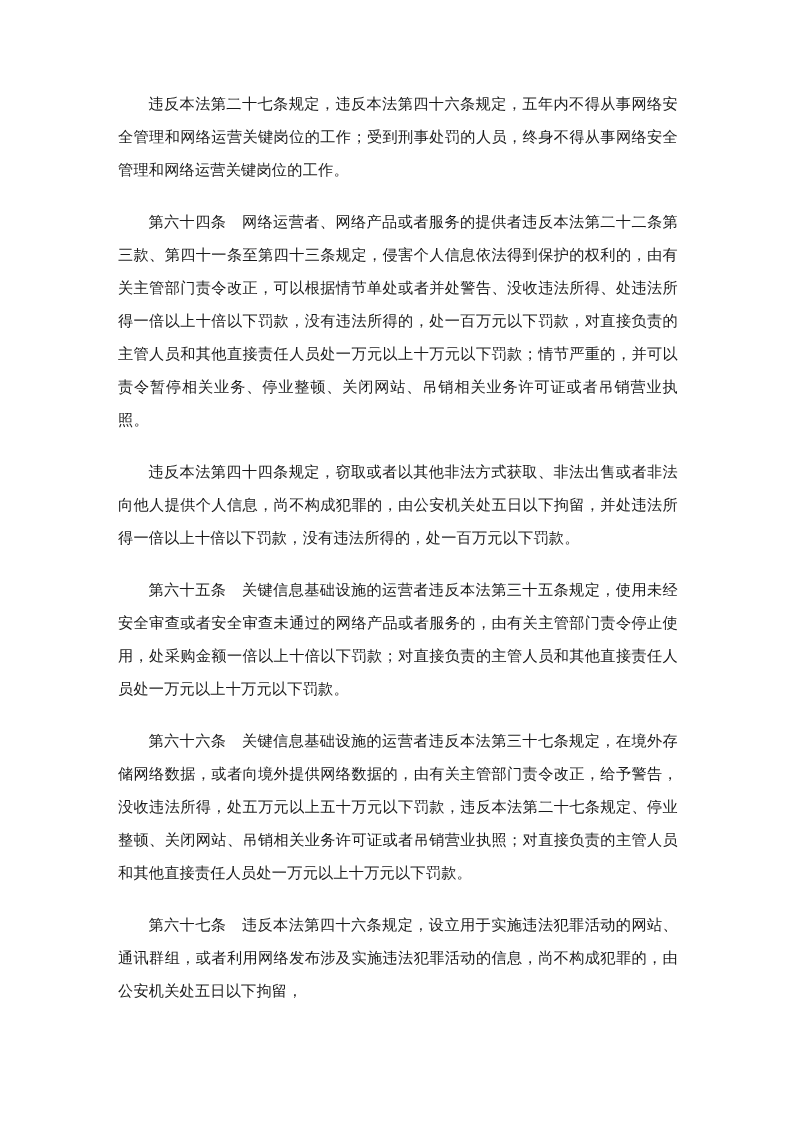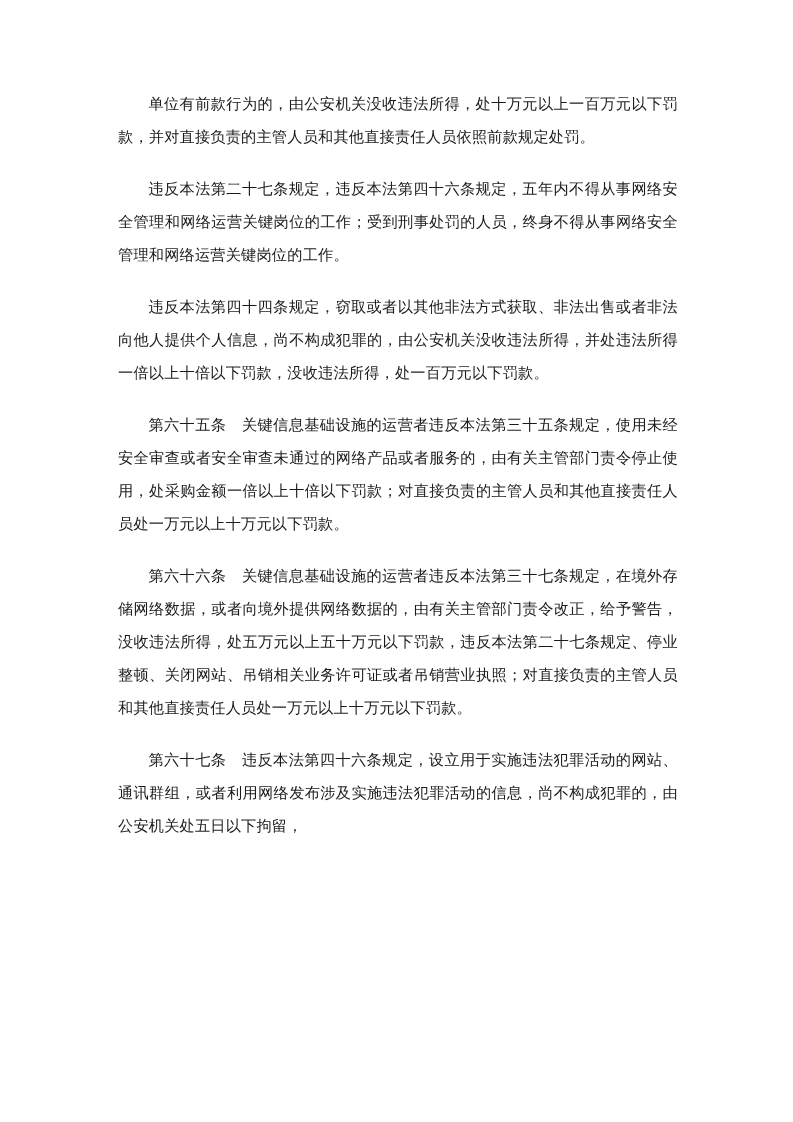--- a/index.html
+++ b/index.html
@@ -38,20 +38,20 @@
   }
   .para:last-child {
     margin-bottom: 0;
   }
 </style>
 </head>
 <body>
 
 <div class="page">
   <div class="content">
-    <p class="para">单位有前款行为的，由公安机关没收违法所得，处十万元以上一百万元以下罚款，并对直接负责的主管人员和其他直接责任人员依照前款规定处罚。</p>
     <p class="para">违反本法第二十七条规定，违反本法第四十六条规定，五年内不得从事网络安全管理和网络运营关键岗位的工作；受到刑事处罚的人员，终身不得从事网络安全管理和网络运营关键岗位的工作。</p>
-    <p class="para">违反本法第四十四条规定，窃取或者以其他非法方式获取、非法出售或者非法向他人提供个人信息，尚不构成犯罪的，由公安机关没收违法所得，并处违法所得一倍以上十倍以下罚款，没收违法所得，处一百万元以下罚款。</p>
+    <p class="para">第六十四条　网络运营者、网络产品或者服务的提供者违反本法第二十二条第三款、第四十一条至第四十三条规定，侵害个人信息依法得到保护的权利的，由有关主管部门责令改正，可以根据情节单处或者并处警告、没收违法所得、处违法所得一倍以上十倍以下罚款，没有违法所得的，处一百万元以下罚款，对直接负责的主管人员和其他直接责任人员处一万元以上十万元以下罚款；情节严重的，并可以责令暂停相关业务、停业整顿、关闭网站、吊销相关业务许可证或者吊销营业执照。</p>
+    <p class="para">违反本法第四十四条规定，窃取或者以其他非法方式获取、非法出售或者非法向他人提供个人信息，尚不构成犯罪的，由公安机关处五日以下拘留，并处违法所得一倍以上十倍以下罚款，没有违法所得的，处一百万元以下罚款。</p>
     <p class="para">第六十五条　关键信息基础设施的运营者违反本法第三十五条规定，使用未经安全审查或者安全审查未通过的网络产品或者服务的，由有关主管部门责令停止使用，处采购金额一倍以上十倍以下罚款；对直接负责的主管人员和其他直接责任人员处一万元以上十万元以下罚款。</p>
     <p class="para">第六十六条　关键信息基础设施的运营者违反本法第三十七条规定，在境外存储网络数据，或者向境外提供网络数据的，由有关主管部门责令改正，给予警告，没收违法所得，处五万元以上五十万元以下罚款，违反本法第二十七条规定、停业整顿、关闭网站、吊销相关业务许可证或者吊销营业执照；对直接负责的主管人员和其他直接责任人员处一万元以上十万元以下罚款。</p>
     <p class="para">第六十七条　违反本法第四十六条规定，设立用于实施违法犯罪活动的网站、通讯群组，或者利用网络发布涉及实施违法犯罪活动的信息，尚不构成犯罪的，由公安机关处五日以下拘留，</p>
   </div>
 </div>
 
 </body></html>

